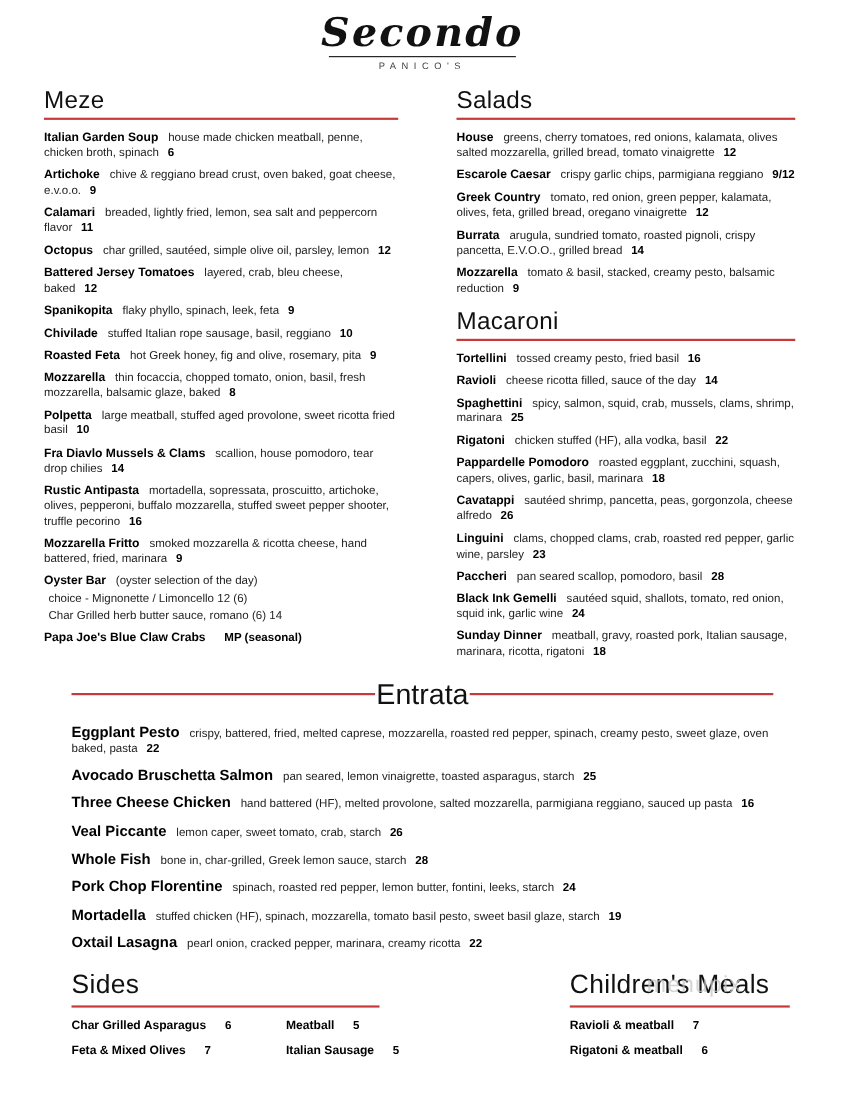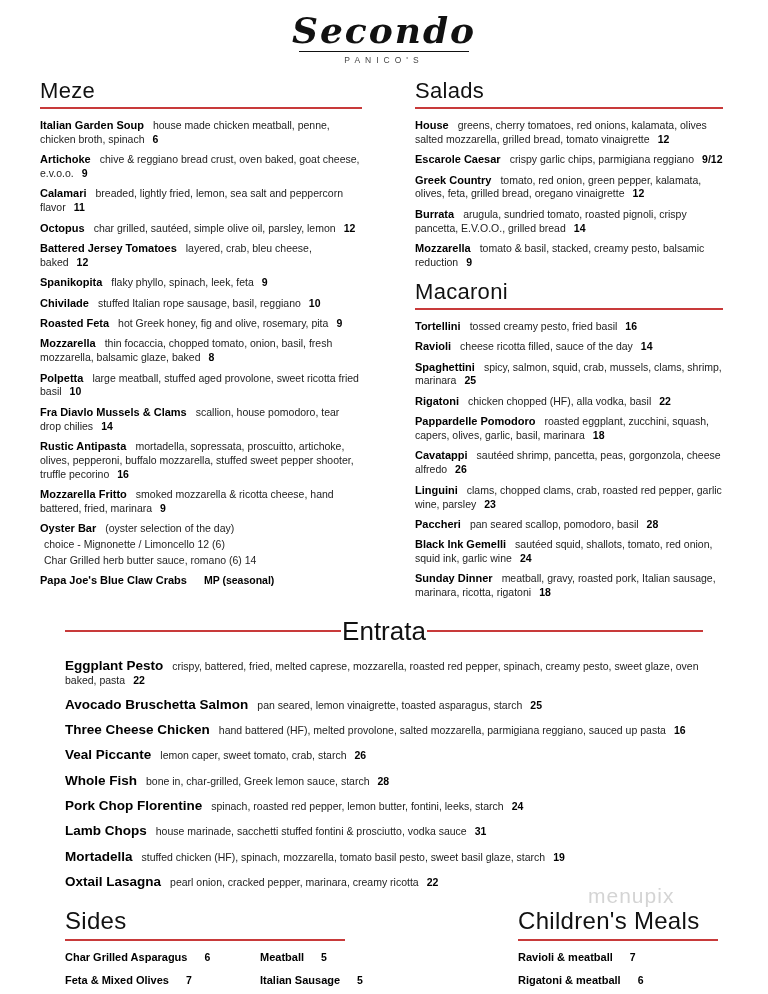--- a/index.html
+++ b/index.html
@@ -112,21 +112,21 @@
           <div class="menu-item"><span class="item-name">Mozzarella</span><span class="item-desc">tomato &amp; basil, stacked, creamy pesto, balsamic reduction</span><span class="item-price">9</span></div>
         </div>
     </section>
     <section class="section">
       <h2 class="section-title">Macaroni</h2>
       <div class="rule"></div>
       <div class="items">
           <div class="menu-item"><span class="item-name">Tortellini</span><span class="item-desc">tossed creamy pesto, fried basil</span><span class="item-price">16</span></div>
           <div class="menu-item"><span class="item-name">Ravioli</span><span class="item-desc">cheese ricotta filled, sauce of the day</span><span class="item-price">14</span></div>
           <div class="menu-item"><span class="item-name">Spaghettini</span><span class="item-desc">spicy, salmon, squid, crab, mussels, clams, shrimp, marinara</span><span class="item-price">25</span></div>
-          <div class="menu-item"><span class="item-name">Rigatoni</span><span class="item-desc">chicken chopped (HF), alla vodka, basil</span><span class="item-price">22</span></div>
+          <div class="menu-item"><span class="item-name">Rigatoni</span><span class="item-desc">chicken stuffed (HF), alla vodka, basil</span><span class="item-price">22</span></div>
           <div class="menu-item"><span class="item-name">Pappardelle Pomodoro</span><span class="item-desc">roasted eggplant, zucchini, squash, capers, olives, garlic, basil, marinara</span><span class="item-price">18</span></div>
           <div class="menu-item"><span class="item-name">Cavatappi</span><span class="item-desc">sautéed shrimp, pancetta, peas, gorgonzola, cheese alfredo</span><span class="item-price">26</span></div>
           <div class="menu-item"><span class="item-name">Linguini</span><span class="item-desc">clams, chopped clams, crab, roasted red pepper, garlic wine, parsley</span><span class="item-price">23</span></div>
           <div class="menu-item"><span class="item-name">Paccheri</span><span class="item-desc">pan seared scallop, pomodoro, basil</span><span class="item-price">28</span></div>
           <div class="menu-item"><span class="item-name">Black Ink Gemelli</span><span class="item-desc">sautéed squid, shallots, tomato, red onion, squid ink, garlic wine</span><span class="item-price">24</span></div>
           <div class="menu-item"><span class="item-name">Sunday Dinner</span><span class="item-desc">meatball, gravy, roasted pork, Italian sausage, marinara, ricotta, rigatoni</span><span class="item-price">18</span></div>
         </div>
     </section>
   </div>
 </div>
@@ -136,21 +136,20 @@
   <h2 class="entrata-title">Entrata</h2>
   <div class="line"></div>
 </div>
 <div class="entrata-items">
     <div class="menu-item"><span class="item-name">Eggplant Pesto</span><span class="item-desc">crispy, battered, fried, melted caprese, mozzarella, roasted red pepper, spinach, creamy pesto, sweet glaze, oven baked, pasta</span><span class="item-price">22</span></div>
     <div class="menu-item"><span class="item-name">Avocado Bruschetta Salmon</span><span class="item-desc">pan seared, lemon vinaigrette, toasted asparagus, starch</span><span class="item-price">25</span></div>
     <div class="menu-item"><span class="item-name">Three Cheese Chicken</span><span class="item-desc">hand battered (HF), melted provolone, salted mozzarella, parmigiana reggiano, sauced up pasta</span><span class="item-price">16</span></div>
     <div class="menu-item"><span class="item-name">Veal Piccante</span><span class="item-desc">lemon caper, sweet tomato, crab, starch</span><span class="item-price">26</span></div>
     <div class="menu-item"><span class="item-name">Whole Fish</span><span class="item-desc">bone in, char-grilled, Greek lemon sauce, starch</span><span class="item-price">28</span></div>
     <div class="menu-item"><span class="item-name">Pork Chop Florentine</span><span class="item-desc">spinach, roasted red pepper, lemon butter, fontini, leeks, starch</span><span class="item-price">24</span></div>
-    <div class="menu-item"><span class="item-name">Lamb Chops</span><span class="item-desc">house marinade, sacchetti stuffed fontini &amp; prosciutto, vodka sauce</span><span class="item-price">31</span></div>
     <div class="menu-item"><span class="item-name">Mortadella</span><span class="item-desc">stuffed chicken (HF), spinach, mozzarella, tomato basil pesto, sweet basil glaze, starch</span><span class="item-price">19</span></div>
     <div class="menu-item"><span class="item-name">Oxtail Lasagna</span><span class="item-desc">pearl onion, cracked pepper, marinara, creamy ricotta</span><span class="item-price">22</span></div>
   </div>
 
 <div class="bottom">
   <section class="sides">
     <h2 class="section-title">Sides</h2>
     <div class="rule"></div>
     <div class="sides-cols">
       <div class="sides-col-1">

